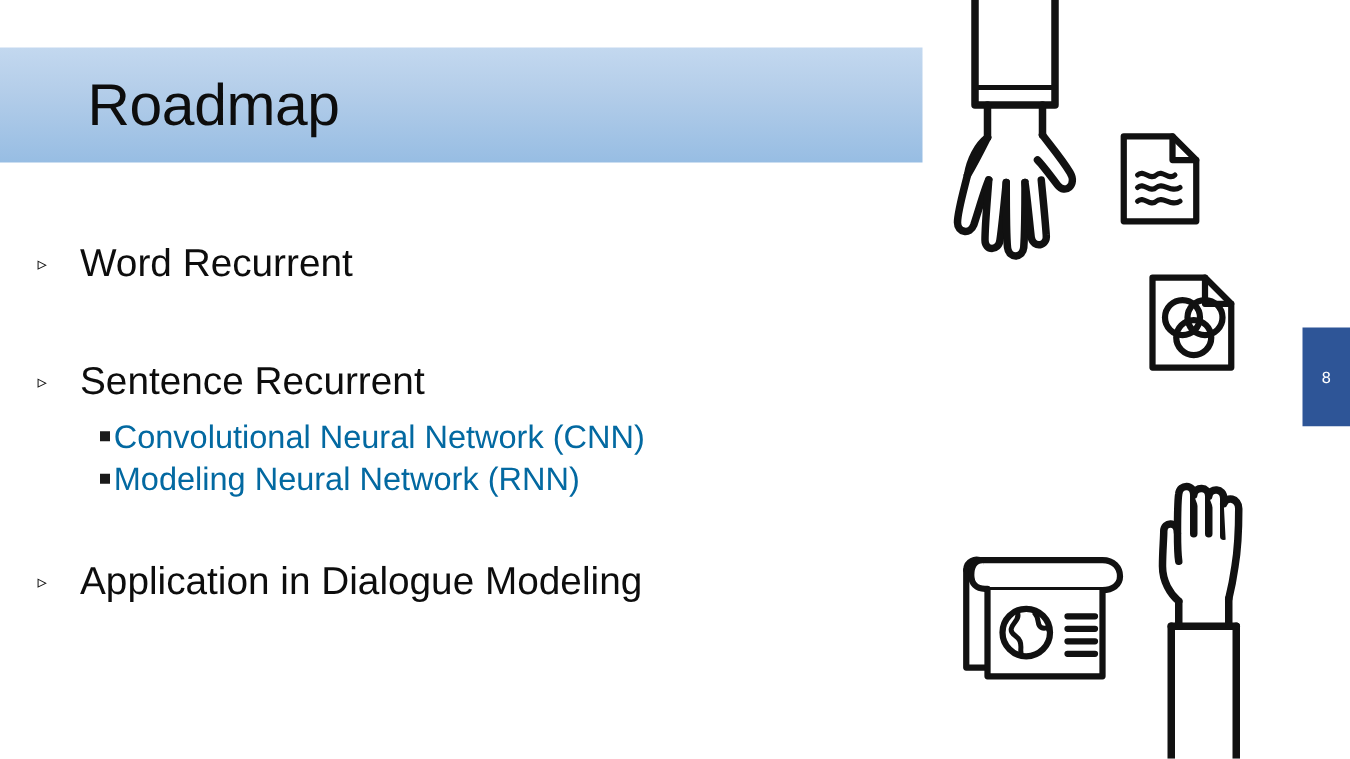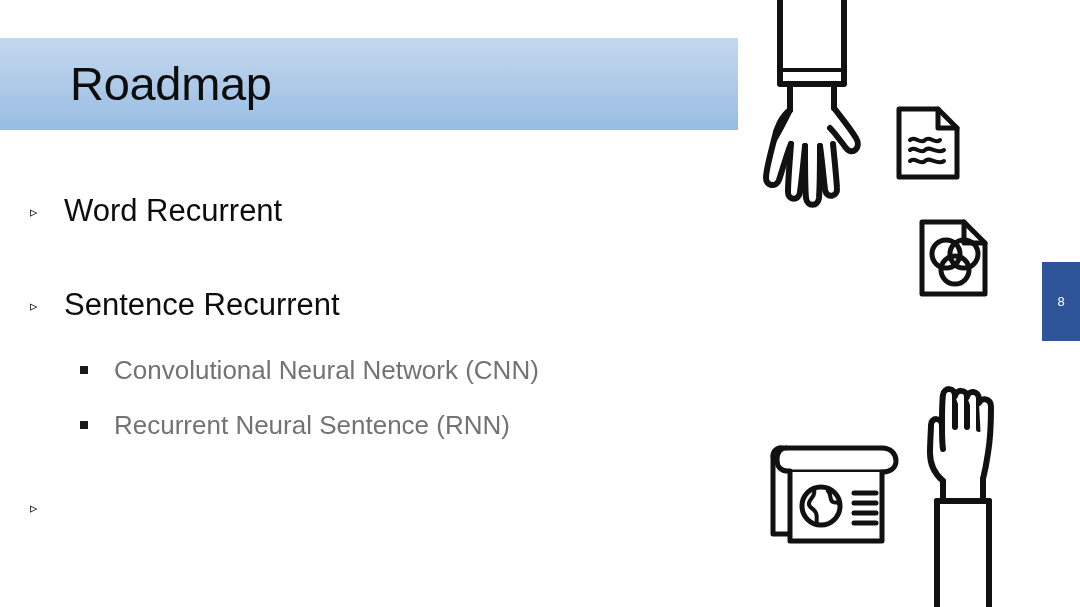--- a/index.html
+++ b/index.html
@@ -58,26 +58,25 @@
   .lvl1 .marker {
     position: absolute;
     left: 30px;
     top: 0;
     font-size: 15px;
     line-height: 44px;
     color: #111111;
   }
   .lvl2 {
     position: relative;
-    padding-left: 114px;
-    color: #737373;
+    padding-left: 91px;
+    color: #0369a1;
     font-size: 26px;
     line-height: 34px;
     white-space: nowrap;
-    margin-top: 21px;
   }
   .lvl2 .marker-sq {
     position: absolute;
     left: 80px;
     top: 13px;
     width: 8px;
     height: 8px;
     background: #1a1a1a;
   }
   .gap-lg { height: 52px; }
@@ -131,27 +130,28 @@
 
     <div class="gap-sm"></div>
 
     <div class="lvl2">
       <span class="marker-sq"></span>
       <span>Convolutional Neural Network (CNN)</span>
     </div>
 
     <div class="lvl2">
       <span class="marker-sq"></span>
-      <span>Recurrent Neural Sentence (RNN)</span>
+      <span>Modeling Neural Network (RNN)</span>
     </div>
 
     <div class="gap-md"></div>
 
     <div class="lvl1">
       <span class="marker">▹</span>
+      <span>Application in Dialogue Modeling</span>
     </div>
 
     <div class="gap-sm"></div>
 
 
   </div>
 
   <div id="page-badge">
     <span>8</span>
   </div>

